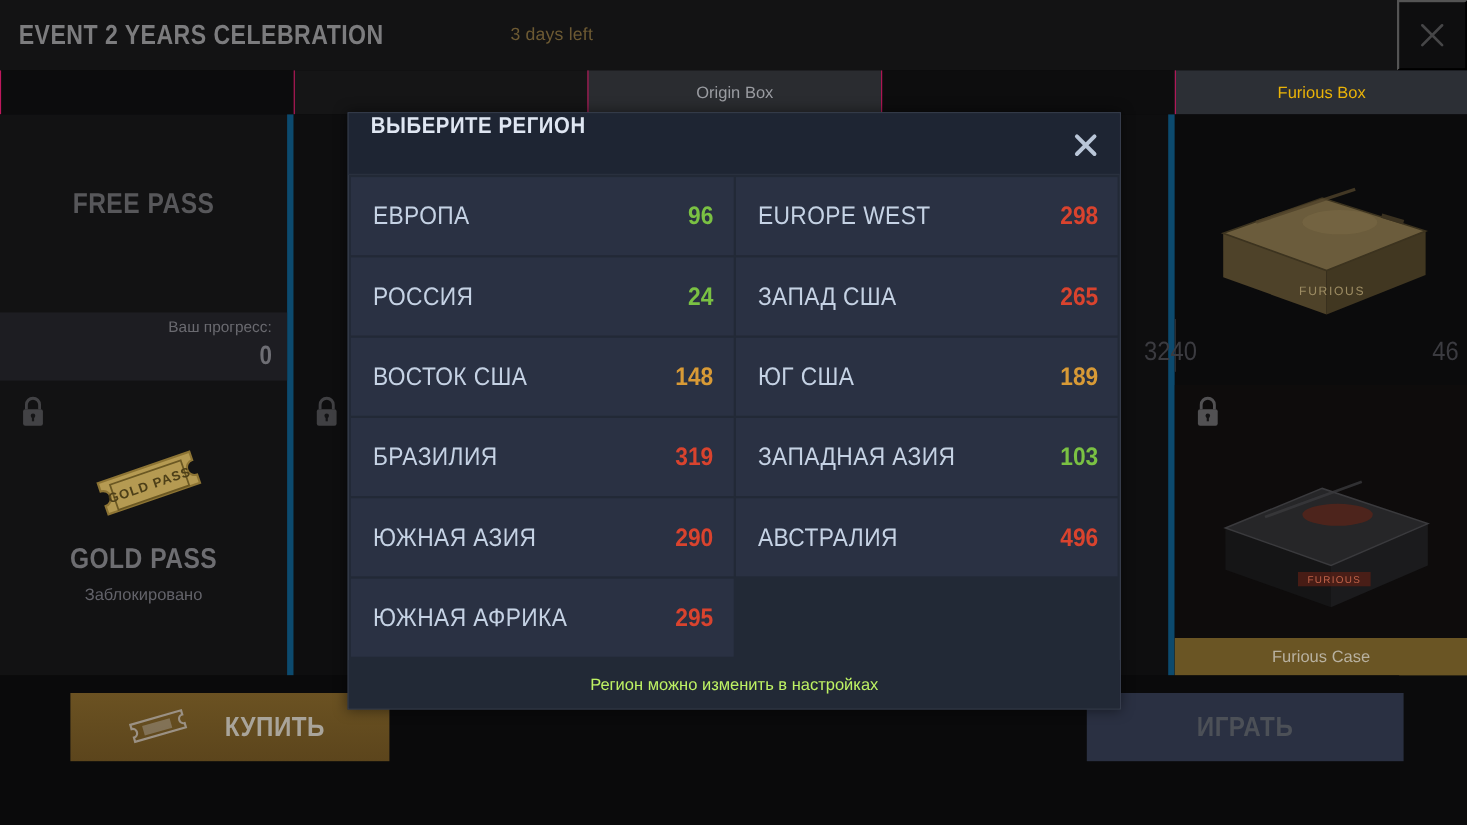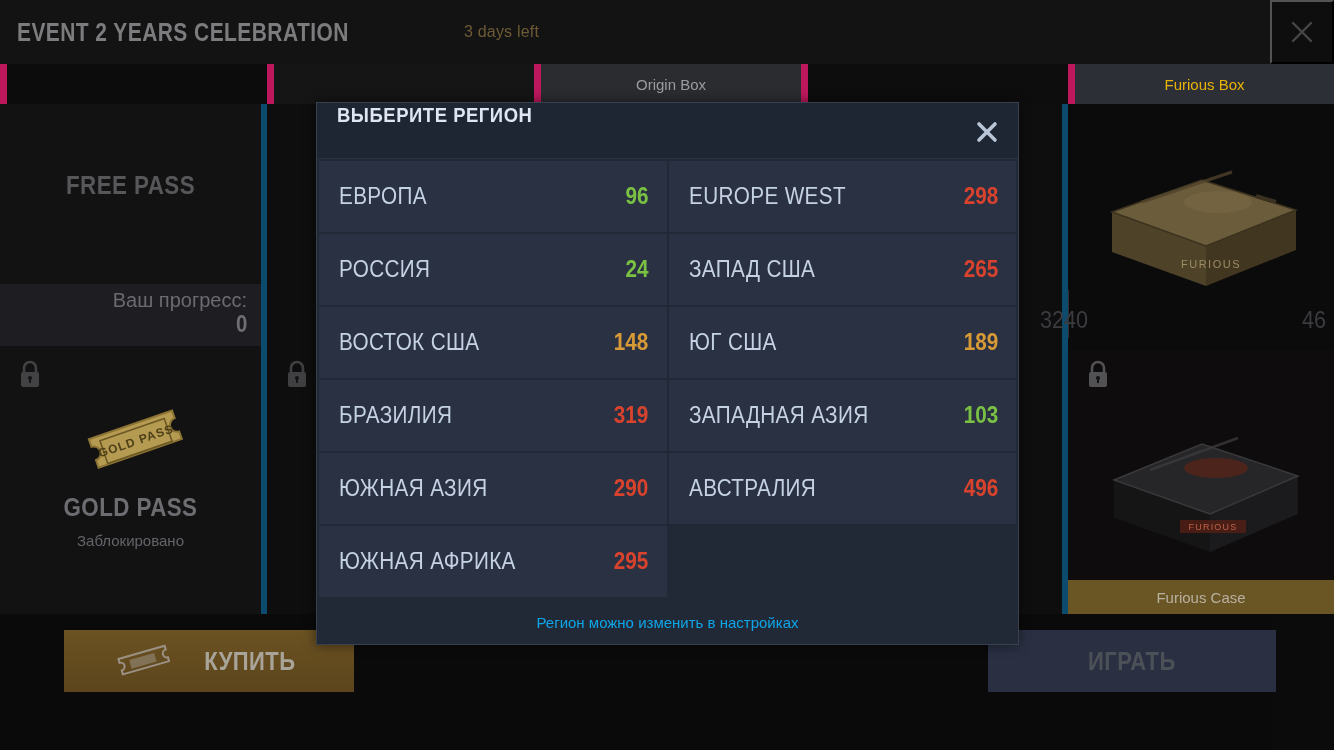--- a/index.html
+++ b/index.html
@@ -36,21 +36,21 @@
   .win-close svg { opacity: .45; }
 
   
   .tabstrip {
     position: absolute; left: 0; top: 64px; width: 1334px; height: 40px;
     display: flex;
   }
   .tab {
     height: 40px; display: flex; align-items: center; justify-content: center;
     font-size: 15px; color: #6f7278; background: #0f0f10;
-    border-left: 7px solid #be185d;
+    border-left: 1px solid #be185d;
   }
   .tab.active { background: #2a2c30; color: #9a9ca1; }
   .tab.t0 { width: 267px; background: #0c0c0d; }
   .tab.t1 { width: 267px; background: #151516; }
   .tab.t2 { width: 267px; }
   .tab.t3 { width: 267px; background: #0d0d0e; }
   .tab.t4 { width: 266px; background: #2c2f35; color: #eab308; }
 
   
   .board {
@@ -71,21 +71,21 @@
     text-align: center; font-size: 26px; font-weight: 700;
     letter-spacing: .5px; color: #57575a;
     transform: scaleX(.86);
   }
   .progress-band {
     position: absolute; left: 0; top: 180px; width: 100%; height: 62px;
     background: #1d1d22;
   }
   .progress-label {
     position: absolute; right: 14px; top: 5px;
-    font-size: 20px; color: #6a6a70;
+    font-size: 14px; color: #6a6a70;
   }
   .progress-value {
     position: absolute; right: 14px; top: 26px;
     font-size: 24px; font-weight: 700; color: #6e6e74;
     transform: scaleX(.85); transform-origin: right top;
   }
 
   .lock-icon {
     position: absolute; left: 18px; top: 256px;
     opacity: .55;
@@ -184,21 +184,21 @@
   }
   .region-ping {
     font-size: 23px; font-weight: 700; transform: scaleX(.9);
     transform-origin: right center; white-space: nowrap;
   }
   .modal-footer {
     position: absolute; left: 0; bottom: 0; width: 100%; height: 44px;
     display: flex; align-items: center; justify-content: center;
     background: #222936;
   }
-  .modal-footer span { font-size: 15px; color: #0ea5e9; }
+  .modal-footer span { font-size: 15px; color: #bef264; }
 </style>
 </head>
 <body>
 
 <div id="root">
 
   <div class="topbar">
     <div class="event-title">EVENT 2 YEARS CELEBRATION</div>
     <div class="days-left">3 days left</div>
     <button class="win-close">

